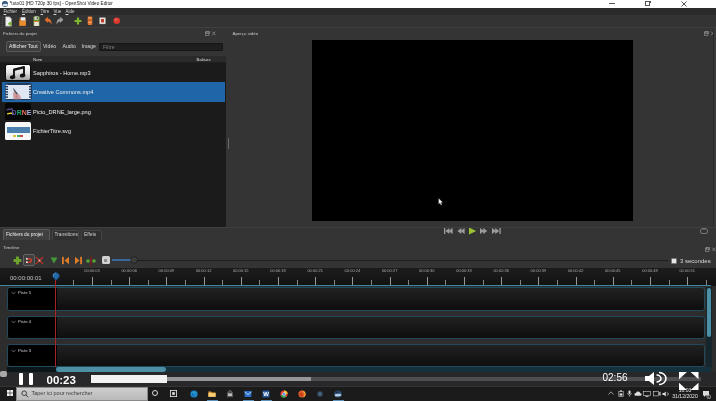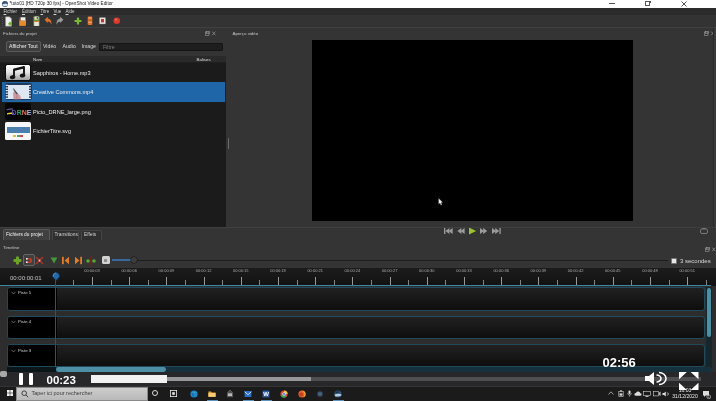--- a/index.html
+++ b/index.html
@@ -334,21 +334,21 @@
 <div class="a" style="left:56px;top:367.3px;width:109.5px;height:4.8px;background:#4d8fa4;border-radius:2.4px;"></div>
 
 <div class="a" style="left:0;top:372.2px;width:716px;height:14.3px;background:#28282b;"></div>
 <div class="a" style="left:0;top:370.5px;width:7px;height:6px;background:#a9a9a9;border-radius:2px;"></div>
 <div class="a" style="left:19.3px;top:373.2px;width:4.2px;height:12.3px;background:#fff;border-radius:1px;"></div>
 <div class="a" style="left:28.5px;top:373.2px;width:4.2px;height:12.3px;background:#fff;border-radius:1px;"></div>
 <div class="a" style="left:46.5px;top:374.4px;font-size:11.5px;font-weight:bold;color:#fff;">00:23</div>
 <div class="a" style="left:91px;top:377px;width:610px;height:4px;background:#4e4e52;"></div>
 <div class="a" style="left:91px;top:377px;width:220px;height:4px;background:#97979a;"></div>
 <div class="a" style="left:91px;top:375.4px;width:76px;height:7.6px;background:#f2f2f2;"></div>
-<div class="a" style="left:602.5px;top:355px;font-size:13px;font-weight:bold;color:#fff;">02:56</div>
+<div class="a" style="left:602.5px;top:372px;font-size:10px;font-weight:normal;color:#fff;">02:56</div>
 <svg class="a" style="left:644px;top:370.5px" width="23" height="15" viewBox="0 0 23 15">
  <path d="M1,5 L5,5 L10,1 L10,14 L5,10 L1,10 Z" fill="#fff"></path>
  <path d="M12.5,4 A4.5,3.5 0 0 1 12.5,11" fill="none" stroke="#fff" stroke-width="1.6"></path>
  <path d="M15,1.5 A7,6 0 0 1 15,13.5" fill="none" stroke="#fff" stroke-width="1.6"></path>
 </svg>
 <svg class="a" style="left:679px;top:371.5px;z-index:10" width="19.5" height="18" viewBox="0 0 19.5 18">
  <g fill="#ffffff">
   <path d="M0,0 L7.9,0 L0,7.3 Z"></path>
   <path d="M11.6,0 L19.5,0 L19.5,7.3 Z"></path>
   <path d="M0,10.7 L0,18 L7.9,18 Z"></path>

